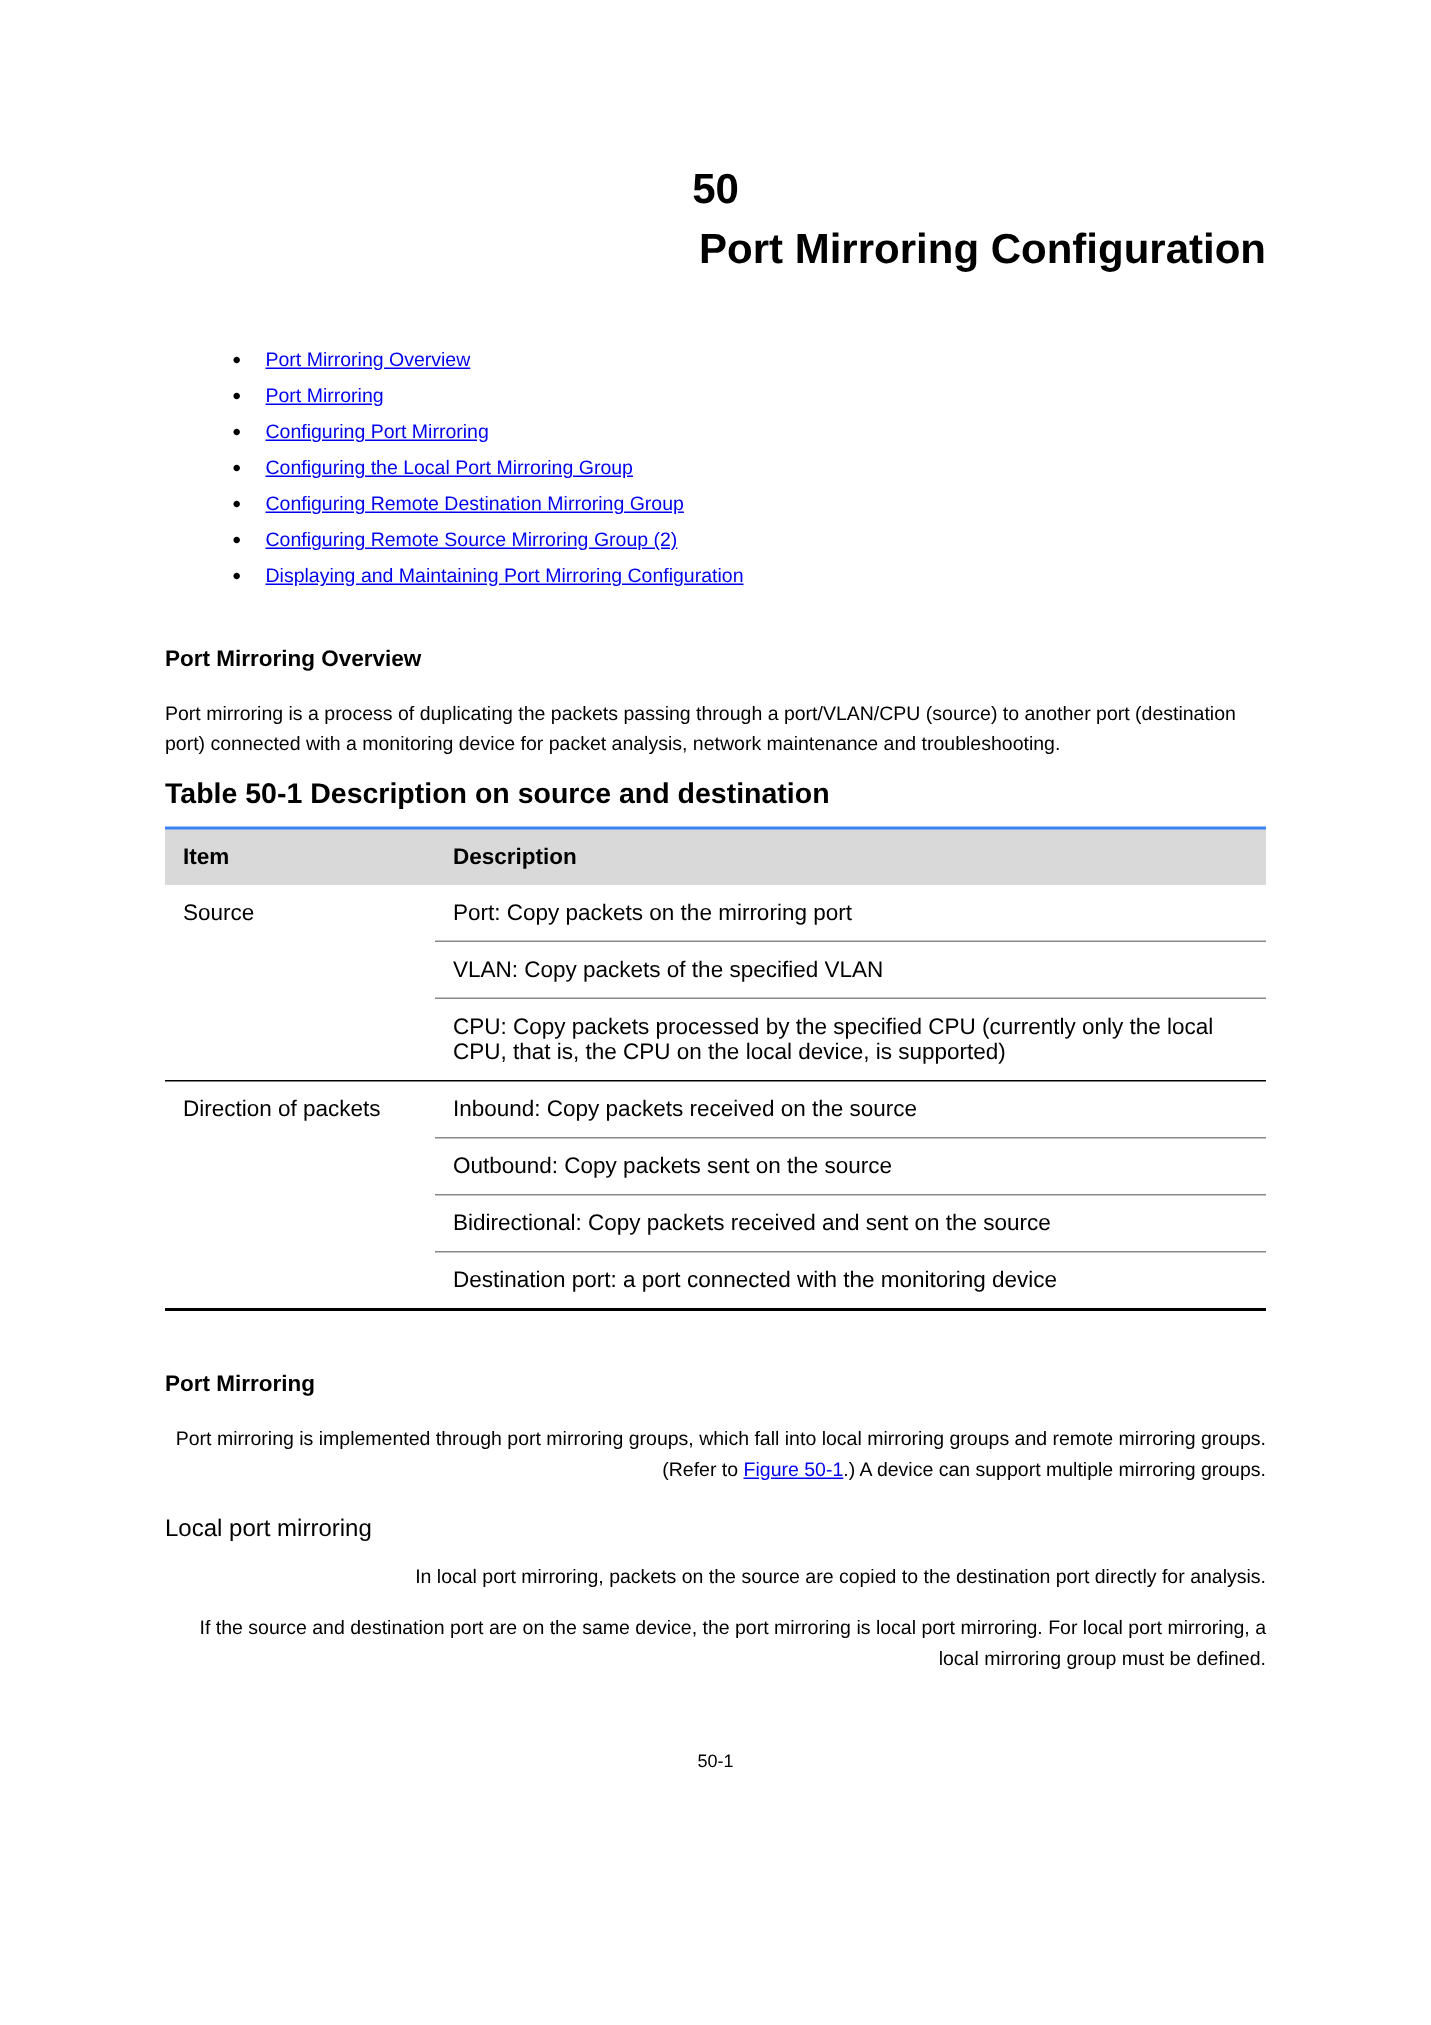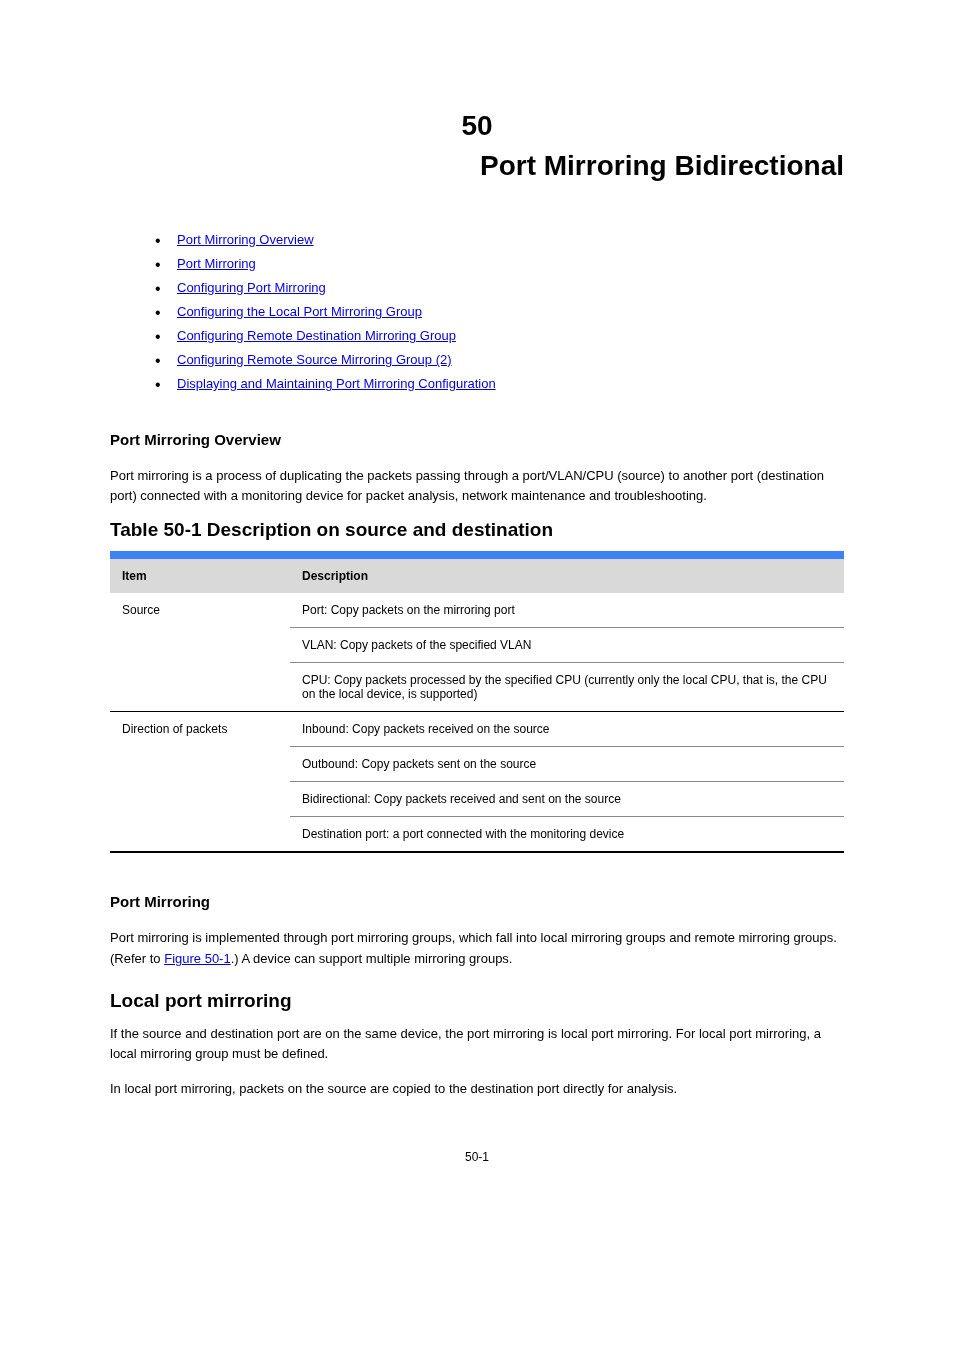--- a/index.html
+++ b/index.html
@@ -8,40 +8,40 @@
   .chapter-number { font-size: 28px; font-weight: bold; text-align: center; margin-bottom: 8px; }
   .chapter-title { font-size: 28px; font-weight: bold; text-align: right; margin-bottom: 50px; }
   .intro { font-size: 13px; margin-bottom: 14px; line-height: 1.5; }
   ul.links { list-style: none; margin: 0 0 40px 45px; }
   ul.links li { position: relative; padding-left: 22px; margin-bottom: 9px; font-size: 13px; }
   ul.links li::before { content: "•"; position: absolute; left: 0; top: 0; font-size: 16px; }
   ul.links a { color: #0000ee; text-decoration: underline; cursor: pointer; }
   h2.section { font-size: 15px; font-weight: bold; margin: 36px 0 18px 0; }
   .subintro { font-size: 13px; margin-bottom: 14px; line-height: 1.5; }
   .table-caption { font-size: 19px; font-weight: bold; margin-bottom: 10px; }
-  table { border-collapse: collapse; width: 100%; border-top: 8px solid #3b82f6; border-bottom: 2px solid #000; font-size: 12px; }
+  table { border-collapse: collapse; width: 100%; border-top: 2px solid #3b82f6; border-bottom: 2px solid #000; font-size: 15px; }
   th { background: #d9d9d9; text-align: left; font-weight: bold; padding: 10px 12px; }
   td { padding: 10px 12px; vertical-align: top; }
   td.group { border: none; }
   tr.subrow td.sub { border-top: 1px solid #888; }
   tr.group-start td { border-top: 1px solid #000; }
   .col1 { width: 180px; }
   h2.sec2 { font-size: 15px; font-weight: bold; margin: 40px 0 18px 0; }
-  .para { font-size: 13px; margin-bottom: 14px; line-height: 1.6; }
+  .para { font-size: 13px; margin-bottom: 14px; line-height: 1.6; text-align: right; }
   .para a { color: #0000ee; text-decoration: underline; cursor: pointer; }
-  h3.minor { font-size: 19px; font-weight: bold; margin: 20px 0 12px 0; }
+  h3.minor { font-size: 16px; font-weight: normal; margin: 20px 0 12px 0; }
   .footer { text-align: center; font-size: 12px; margin-top: 50px; }
 </style>
 </head>
 <body>
 
 <div class="page">
 
   <div class="chapter-number">50</div>
-  <div class="chapter-title">Port Mirroring Bidirectional</div>
+  <div class="chapter-title">Port Mirroring Configuration</div>
 
 
   <ul class="links">
     <li><a>Port Mirroring Overview</a></li>
     <li><a>Port Mirroring</a></li>
     <li><a>Configuring Port Mirroring</a></li>
     <li><a>Configuring the Local Port Mirroring Group</a></li>
     <li><a>Configuring Remote Destination Mirroring Group</a></li>
     <li><a>Configuring Remote Source Mirroring Group (2)</a></li>
     <li><a>Displaying and Maintaining Port Mirroring Configuration</a></li>
@@ -87,18 +87,18 @@
   </table>
 
   <h2 class="sec2">Port Mirroring</h2>
 
   <p class="para">
     <span>Port mirroring is implemented through port mirroring groups, which fall into local mirroring groups and remote mirroring groups. (Refer to </span><a>Figure 50-1</a><span>.) A device can support multiple mirroring groups.</span>
   </p>
 
   <h3 class="minor">Local port mirroring</h3>
 
+  <p class="para">In local port mirroring, packets on the source are copied to the destination port directly for analysis.</p>
   <p class="para">If the source and destination port are on the same device, the port mirroring is local port mirroring. For local port mirroring, a local mirroring group must be defined.</p>
-  <p class="para">In local port mirroring, packets on the source are copied to the destination port directly for analysis.</p>
 
   <div class="footer">50-1</div>
 
 </div>
 
 </body></html>

